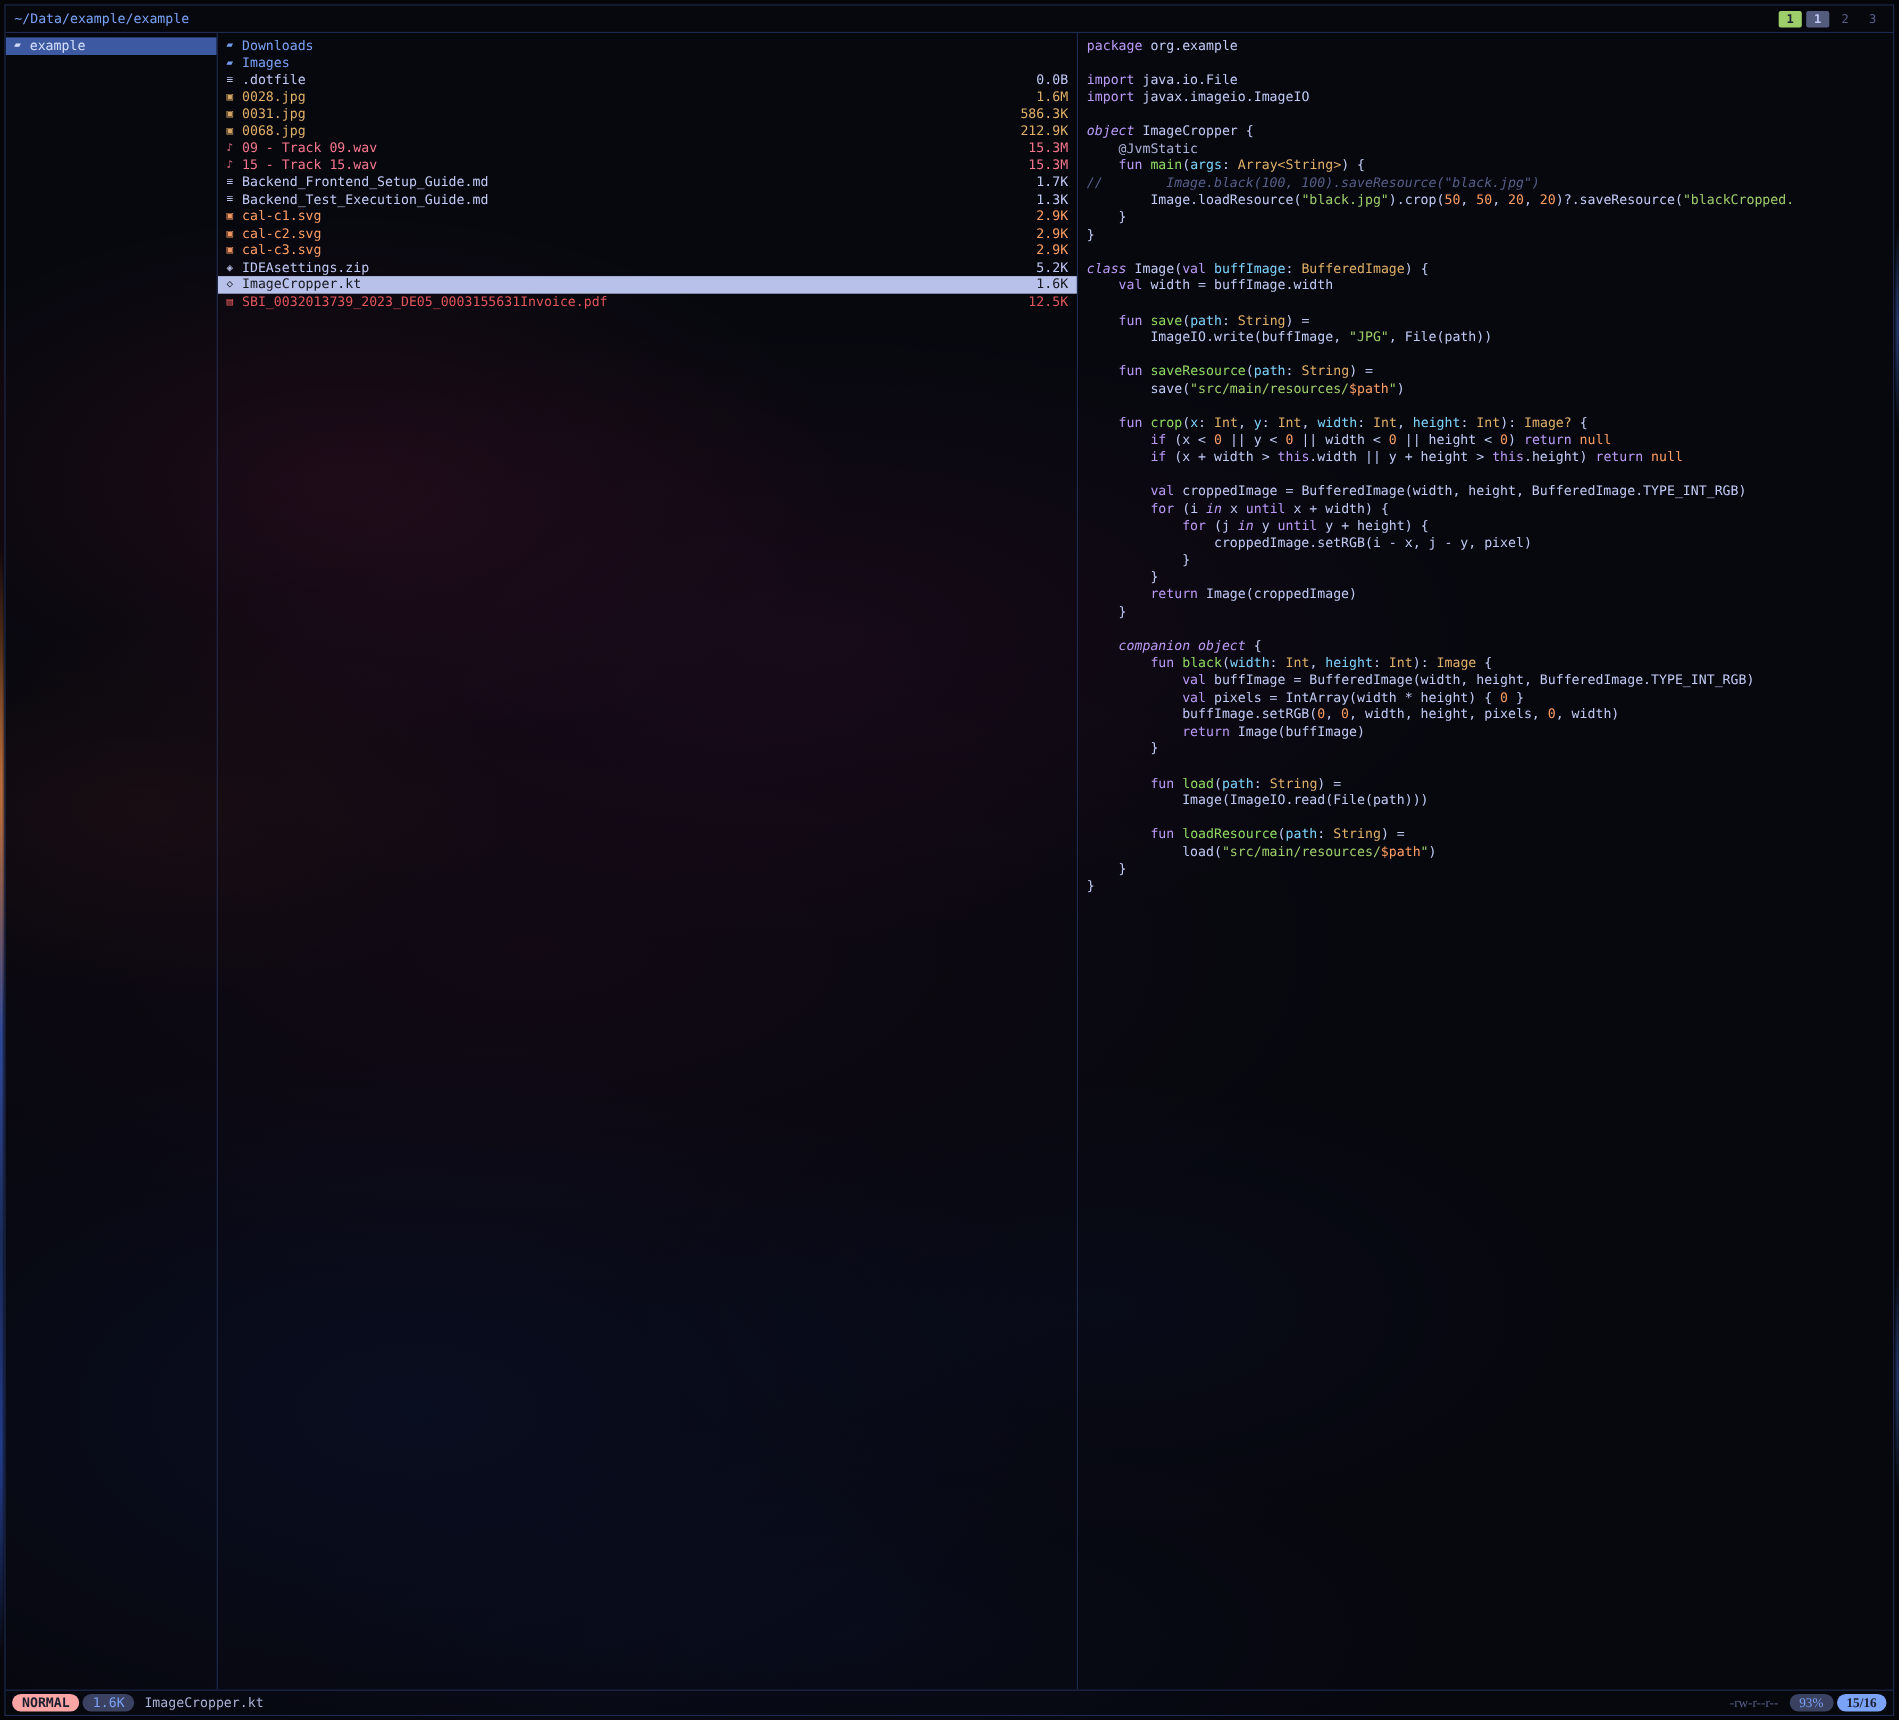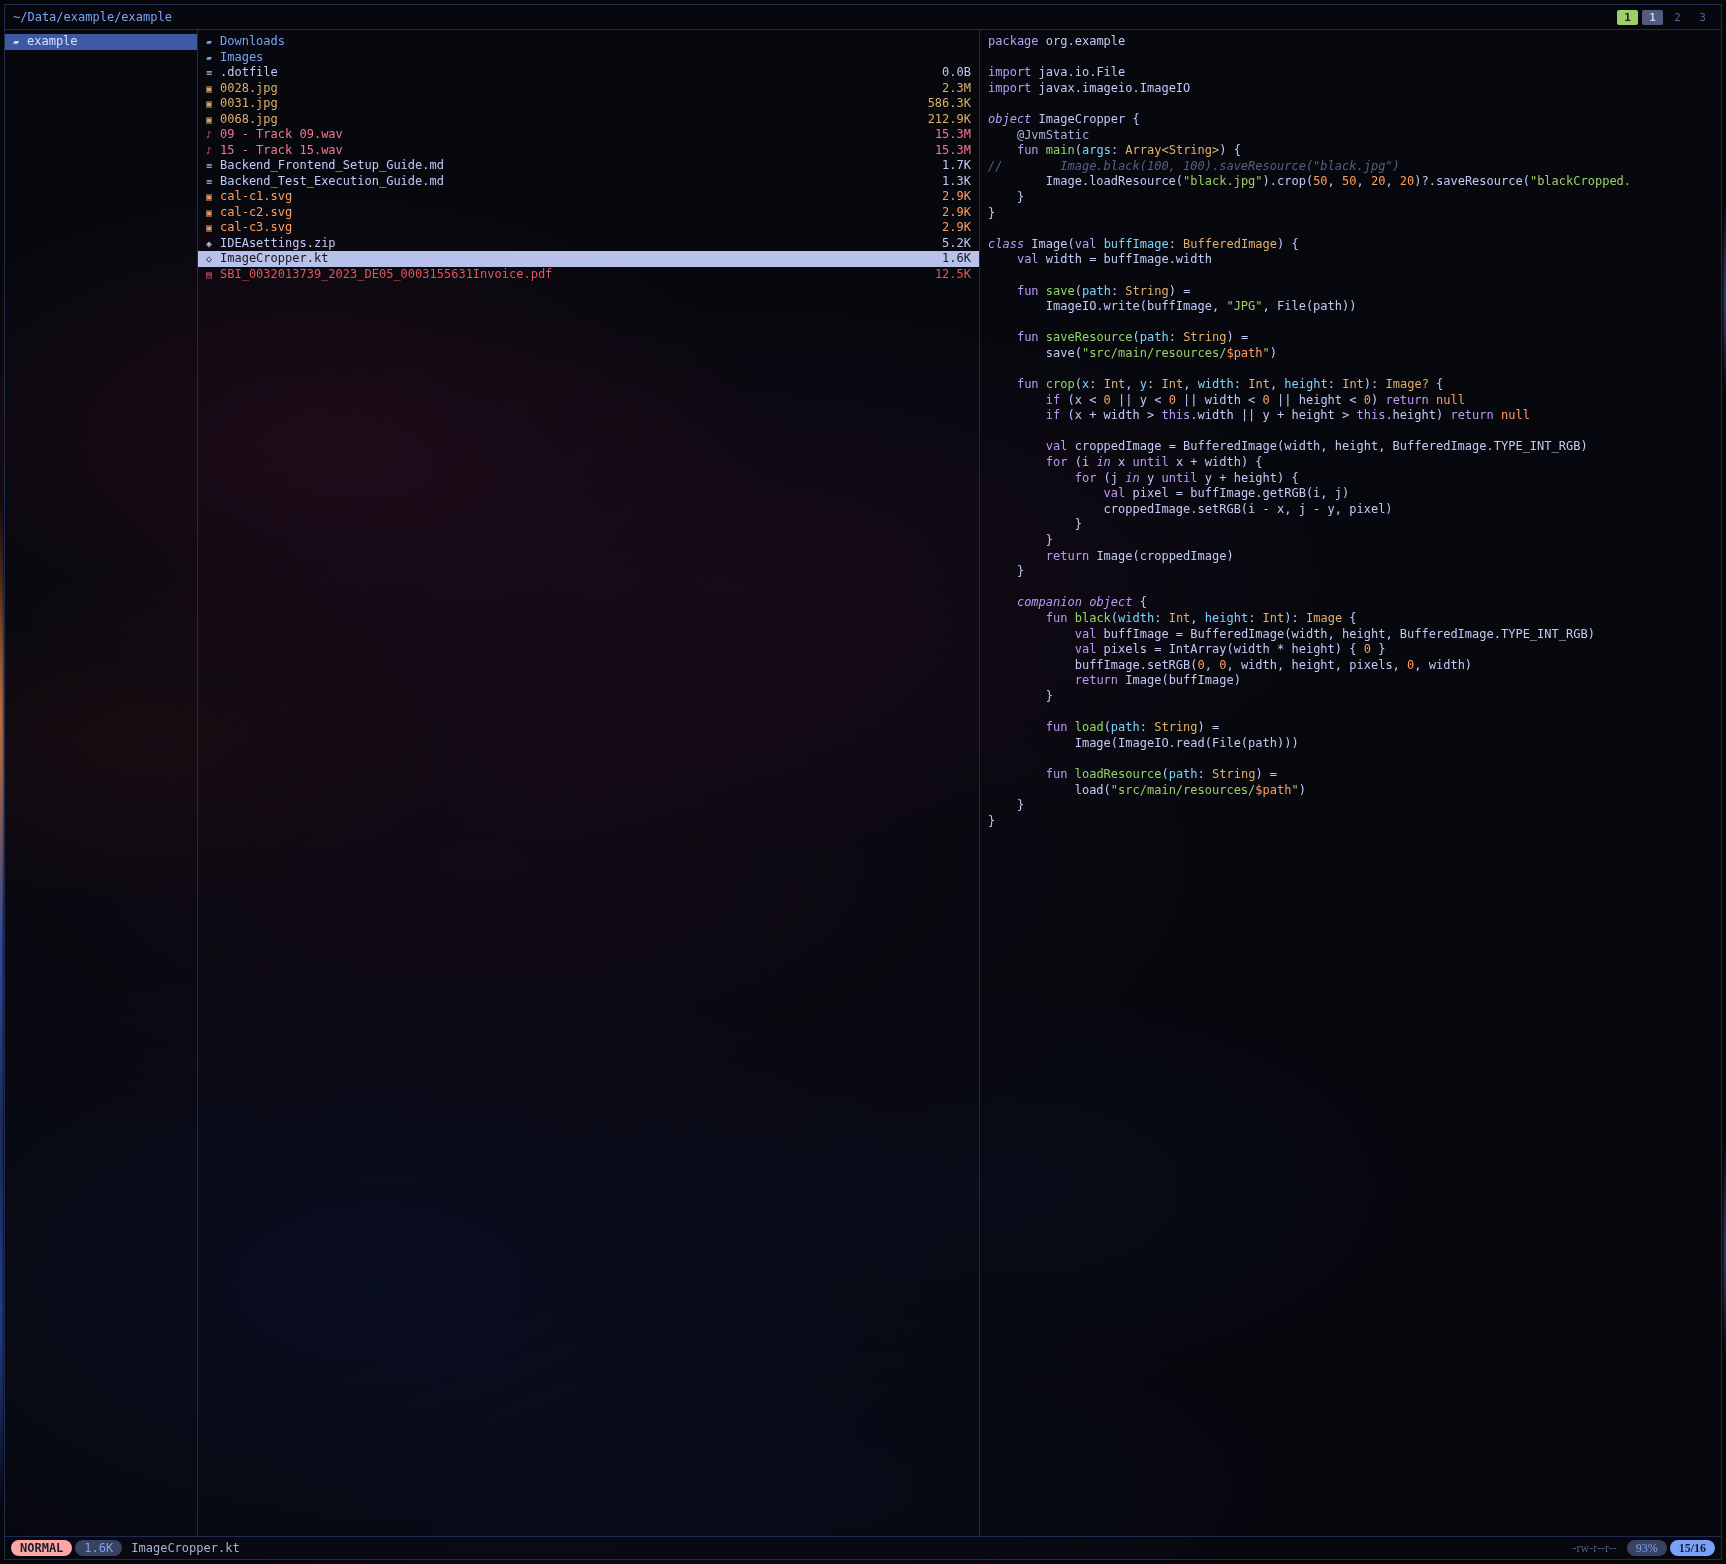--- a/index.html
+++ b/index.html
@@ -96,21 +96,21 @@
   </div>
 
   <div class="main">
     <div class="pane parent" id="parent-pane">
         <div class="row c-dir sel"><span class="ic">▰</span><span class="nm">example</span><span class="sz"></span></div>
       </div>
     <div class="pane files" id="file-pane">
         <div class="row c-dir"><span class="ic">▰</span><span class="nm">Downloads</span><span class="sz"></span></div>
         <div class="row c-dir"><span class="ic">▰</span><span class="nm">Images</span><span class="sz"></span></div>
         <div class="row c-doc"><span class="ic">≡</span><span class="nm">.dotfile</span><span class="sz">0.0B</span></div>
-        <div class="row c-img"><span class="ic">▣</span><span class="nm">0028.jpg</span><span class="sz">2.3M</span></div>
+        <div class="row c-img"><span class="ic">▣</span><span class="nm">0028.jpg</span><span class="sz">1.6M</span></div>
         <div class="row c-img"><span class="ic">▣</span><span class="nm">0031.jpg</span><span class="sz">586.3K</span></div>
         <div class="row c-img"><span class="ic">▣</span><span class="nm">0068.jpg</span><span class="sz">212.9K</span></div>
         <div class="row c-audio"><span class="ic">♪</span><span class="nm">09 - Track 09.wav</span><span class="sz">15.3M</span></div>
         <div class="row c-audio"><span class="ic">♪</span><span class="nm">15 - Track 15.wav</span><span class="sz">15.3M</span></div>
         <div class="row c-doc"><span class="ic">≡</span><span class="nm">Backend_Frontend_Setup_Guide.md</span><span class="sz">1.7K</span></div>
         <div class="row c-doc"><span class="ic">≡</span><span class="nm">Backend_Test_Execution_Guide.md</span><span class="sz">1.3K</span></div>
         <div class="row c-svg"><span class="ic">▣</span><span class="nm">cal-c1.svg</span><span class="sz">2.9K</span></div>
         <div class="row c-svg"><span class="ic">▣</span><span class="nm">cal-c2.svg</span><span class="sz">2.9K</span></div>
         <div class="row c-svg"><span class="ic">▣</span><span class="nm">cal-c3.svg</span><span class="sz">2.9K</span></div>
         <div class="row c-doc"><span class="ic">◈</span><span class="nm">IDEAsettings.zip</span><span class="sz">5.2K</span></div>
@@ -140,21 +140,20 @@
         <div class="cl"><span class="pl">    </span><span class="k">fun</span><span class="pl"> </span><span class="f">saveResource</span><span class="pl">(</span><span class="p">path</span><span class="pl">: </span><span class="t">String</span><span class="pl">) =</span></div>
         <div class="cl"><span class="pl">        save(</span><span class="s">"src/main/resources/</span><span class="v">$path</span><span class="s">"</span><span class="pl">)</span></div>
         <div class="cl">&nbsp;</div>
         <div class="cl"><span class="pl">    </span><span class="k">fun</span><span class="pl"> </span><span class="f">crop</span><span class="pl">(</span><span class="p">x</span><span class="pl">: </span><span class="t">Int</span><span class="pl">, </span><span class="p">y</span><span class="pl">: </span><span class="t">Int</span><span class="pl">, </span><span class="p">width</span><span class="pl">: </span><span class="t">Int</span><span class="pl">, </span><span class="p">height</span><span class="pl">: </span><span class="t">Int</span><span class="pl">): </span><span class="t">Image?</span><span class="pl"> {</span></div>
         <div class="cl"><span class="pl">        </span><span class="k">if</span><span class="pl"> (x &lt; </span><span class="n">0</span><span class="pl"> || y &lt; </span><span class="n">0</span><span class="pl"> || width &lt; </span><span class="n">0</span><span class="pl"> || height &lt; </span><span class="n">0</span><span class="pl">) </span><span class="k">return</span><span class="pl"> </span><span class="n">null</span></div>
         <div class="cl"><span class="pl">        </span><span class="k">if</span><span class="pl"> (x + width &gt; </span><span class="k">this</span><span class="pl">.width || y + height &gt; </span><span class="k">this</span><span class="pl">.height) </span><span class="k">return</span><span class="pl"> </span><span class="n">null</span></div>
         <div class="cl">&nbsp;</div>
         <div class="cl"><span class="pl">        </span><span class="k">val</span><span class="pl"> croppedImage = BufferedImage(width, height, BufferedImage.TYPE_INT_RGB)</span></div>
         <div class="cl"><span class="pl">        </span><span class="k">for</span><span class="pl"> (i </span><span class="ki">in</span><span class="pl"> x </span><span class="k">until</span><span class="pl"> x + width) {</span></div>
         <div class="cl"><span class="pl">            </span><span class="k">for</span><span class="pl"> (j </span><span class="ki">in</span><span class="pl"> y </span><span class="k">until</span><span class="pl"> y + height) {</span></div>
-        <div class="cl"><span class="pl">                </span><span class="k">val</span><span class="pl"> pixel = buffImage.getRGB(i, j)</span></div>
         <div class="cl"><span class="pl">                croppedImage.setRGB(i - x, j - y, pixel)</span></div>
         <div class="cl"><span class="pl">            }</span></div>
         <div class="cl"><span class="pl">        }</span></div>
         <div class="cl"><span class="pl">        </span><span class="k">return</span><span class="pl"> Image(croppedImage)</span></div>
         <div class="cl"><span class="pl">    }</span></div>
         <div class="cl">&nbsp;</div>
         <div class="cl"><span class="pl">    </span><span class="ki">companion object</span><span class="pl"> {</span></div>
         <div class="cl"><span class="pl">        </span><span class="k">fun</span><span class="pl"> </span><span class="f">black</span><span class="pl">(</span><span class="p">width</span><span class="pl">: </span><span class="t">Int</span><span class="pl">, </span><span class="p">height</span><span class="pl">: </span><span class="t">Int</span><span class="pl">): </span><span class="t">Image</span><span class="pl"> {</span></div>
         <div class="cl"><span class="pl">            </span><span class="k">val</span><span class="pl"> buffImage = BufferedImage(width, height, BufferedImage.TYPE_INT_RGB)</span></div>
         <div class="cl"><span class="pl">            </span><span class="k">val</span><span class="pl"> pixels = IntArray(width * height) { </span><span class="n">0</span><span class="pl"> }</span></div>

